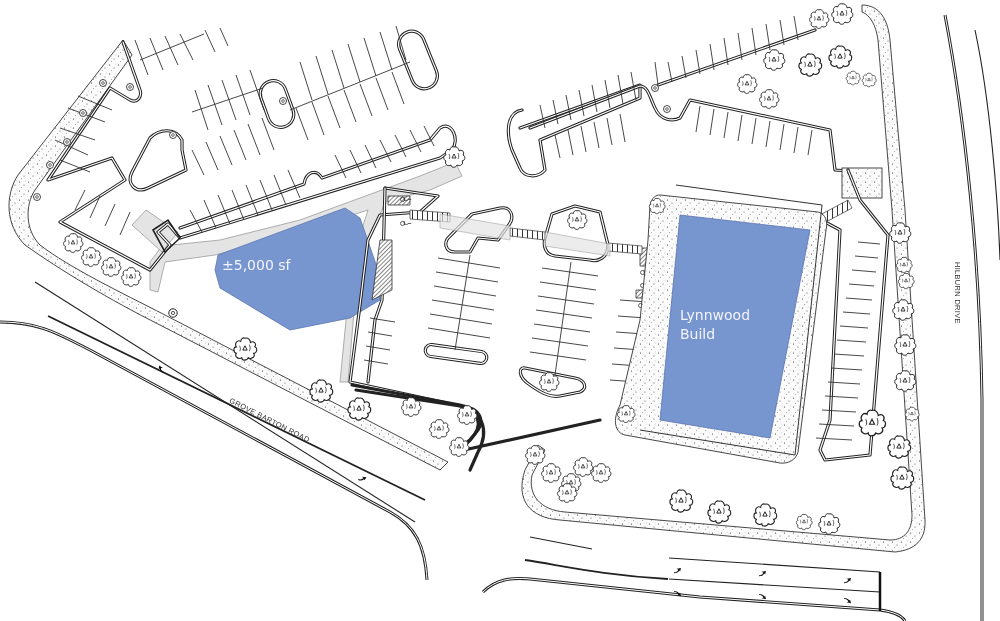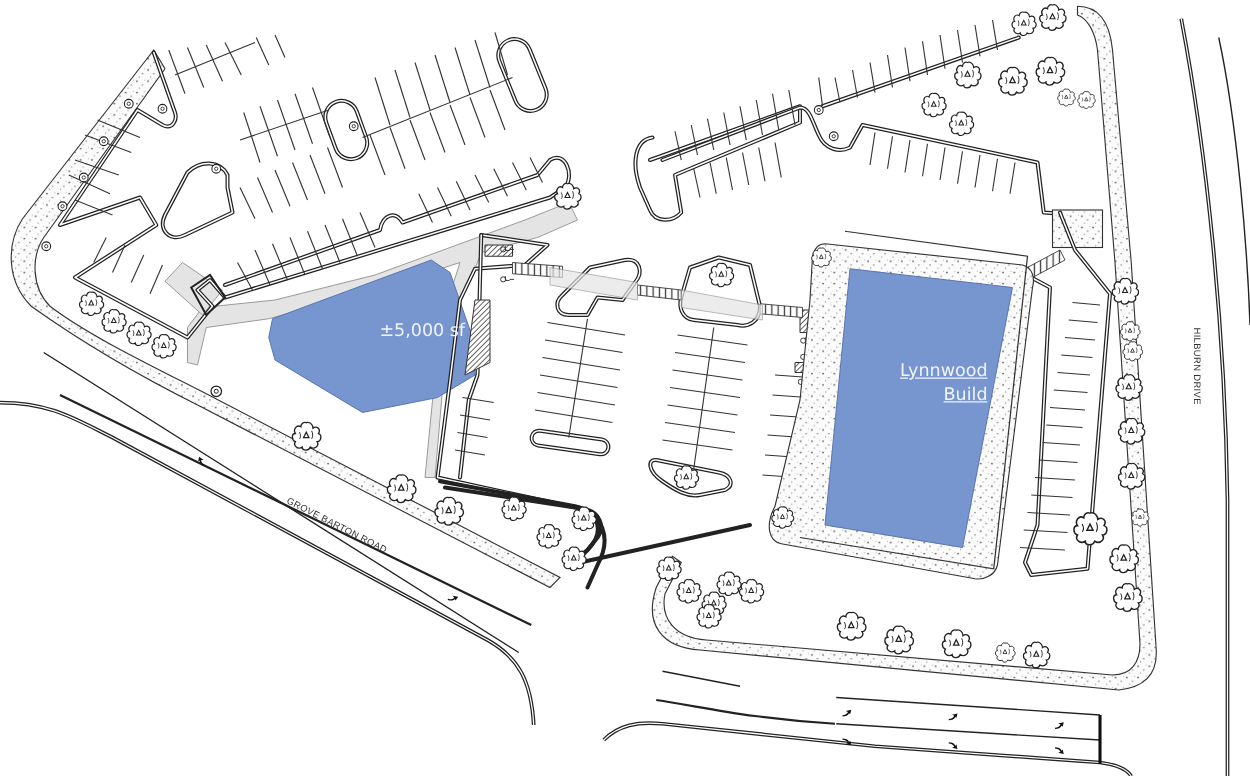--- a/index.html
+++ b/index.html
@@ -9,21 +9,21 @@
   .curb-inner { fill: none; stroke: #fff; stroke-width: 1.2; stroke-linejoin: round; stroke-linecap: round; }
   .stall { stroke: #333; stroke-width: 0.9; }
   .road { fill: none; stroke: #222; stroke-width: 1.1; }
   .road-thick { fill: none; stroke: #222; stroke-width: 1.8; }
   .road-dbl { fill: none; stroke: #222; stroke-width: 3; }
   .road-dbl-in { fill: none; stroke: #fff; stroke-width: 1; }
   .walk { fill: #e4e4e4; stroke: #9a9a9a; stroke-width: 0.8; }
   .stipple { fill: url(#stipple); stroke: #333; stroke-width: 0.9; }
   .hatch { fill: url(#hatch); stroke: #333; stroke-width: 0.8; }
   .bldg { fill: #7795cf; stroke: #5a76b0; stroke-width: 0.8; }
-  .bldg-label { position: absolute; color: #f2f4fb; font-family: "DejaVu Sans", sans-serif; font-size: 14px; line-height: 19px; text-align: right; pointer-events: none; }
+  .bldg-label { position: absolute; color: #f2f4fb; font-family: "DejaVu Sans", sans-serif; font-size: 14px; line-height: 19px; text-align: left; pointer-events: none; }
   .road-label { position: absolute; font-family: "Liberation Sans", sans-serif; font-size: 7.5px; letter-spacing: 0.3px; color: #333; white-space: nowrap; transform-origin: left top; }
   .crosswalk { fill: url(#xwalk); stroke: #333; stroke-width: 0.7; }
 </style>
 </head>
 <body>
 
 <svg id="plan" viewBox="0 0 1000 621" xmlns="http://www.w3.org/2000/svg">
   <defs>
     <pattern id="stipple" width="9" height="9" patternUnits="userSpaceOnUse">
       <rect width="9" height="9" fill="#fbfbfb"></rect>
@@ -394,20 +394,20 @@
     <use href="#tree" x="752" y="502" width="26" height="26"></use>
     <use href="#tree" x="795" y="513" width="18" height="18"></use>
     <use href="#tree" x="817" y="512" width="24" height="24"></use>
   </g>
 </svg>
 
 <div class="bldg-label" style="left:222px; top:256px; width:150px;">
   <div>±5,000 sf</div>
 </div>
 
-<div class="bldg-label" style="left:680px; top:288px; width:110px;text-decoration:underline;">
+<div class="bldg-label" style="left:680px; top:306px; width:110px;">
   <div>Lynnwood</div>
   <div>Build</div>
 </div>
 
 <div class="road-label" style="left:232px; top:396px; transform: rotate(27deg);">GROVE BARTON ROAD</div>
 
 <div class="road-label" style="left:962px; top:262px; transform: rotate(90deg);">HILBURN DRIVE</div>
 
 </body></html>

